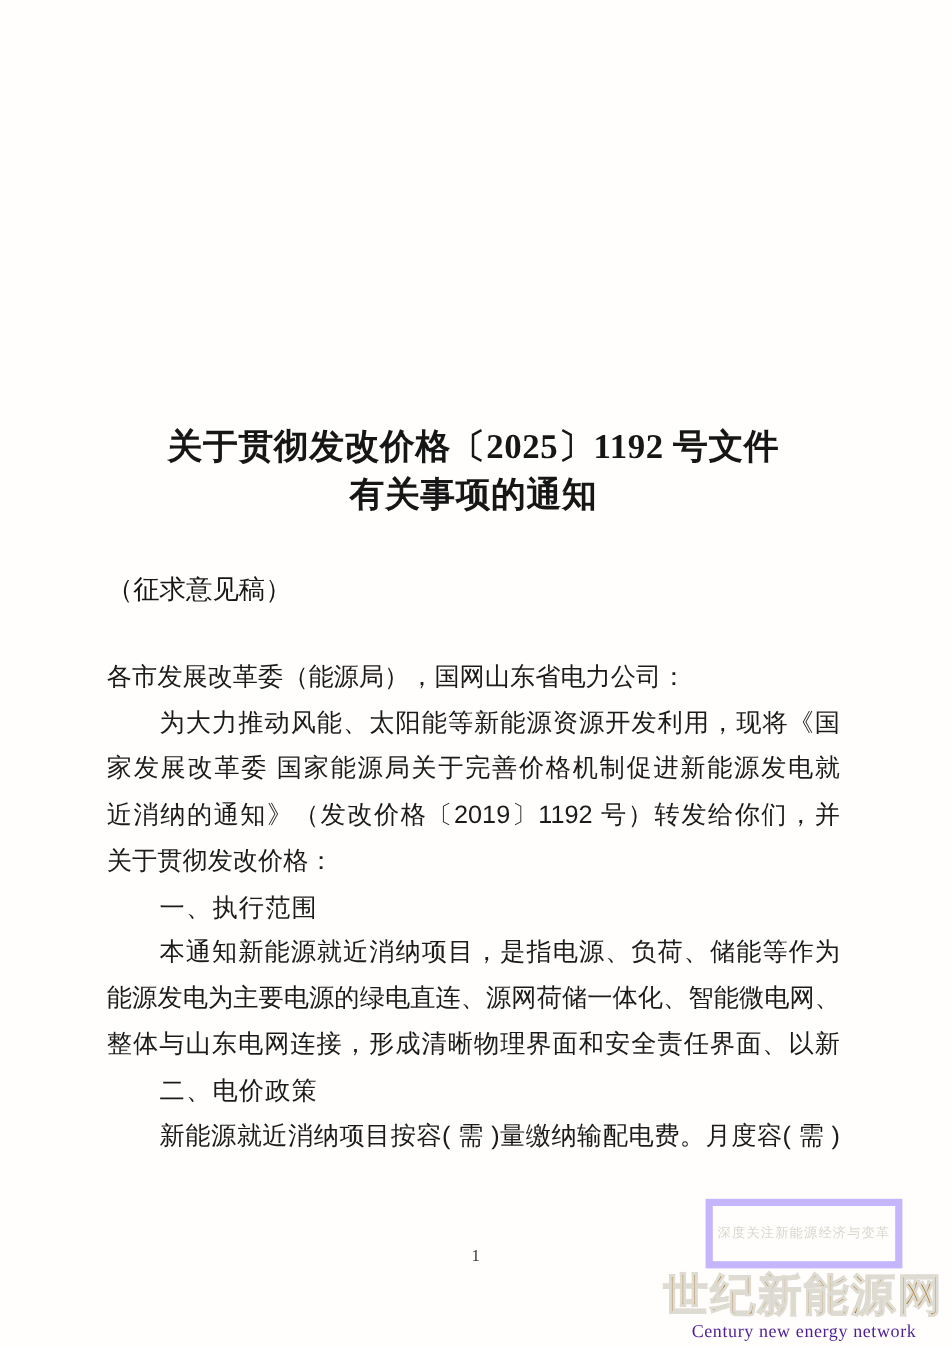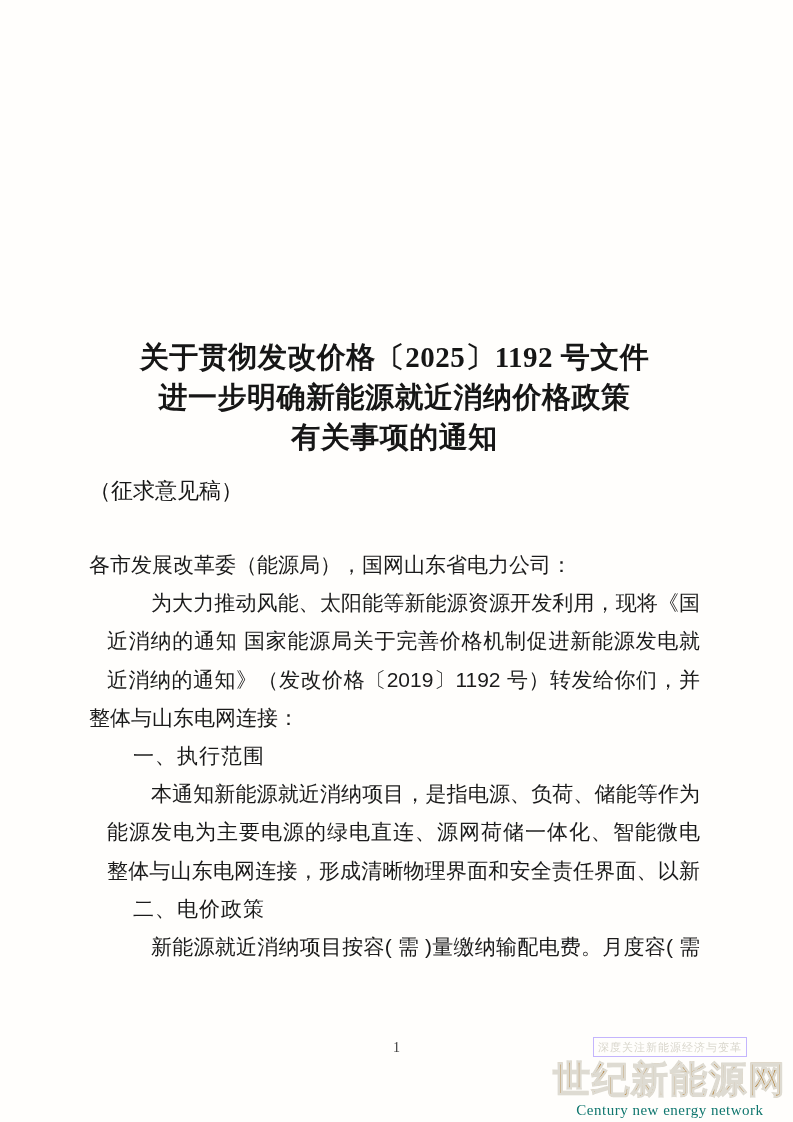--- a/index.html
+++ b/index.html
@@ -10,21 +10,21 @@
   .page {
     position: relative;
     width: 793px; height: 1122px;
     overflow: hidden;
     background: #fffefc;
   }
 
   
   .doc-title {
     position: absolute;
-    top: 337px; left: 89px; width: 611px;
+    top: 353px; left: 89px; width: 611px;
     text-align: center;
     font-family: "Liberation Serif", serif;
     font-weight: 600;
     color: #161616;
   }
   .title-line {
     font-size: 29px;
     line-height: 40px;
     letter-spacing: 0.5px;
   }
@@ -49,21 +49,20 @@
     line-height: 38.2px;
     height: 38.2px;
     overflow: hidden;
     text-align: left;
     white-space: nowrap;
   }
   .doc-body .line.justify {
     text-align: justify;
     text-align-last: justify;
     white-space: normal;
-    margin-left: 18px;
   }
   .doc-body .line.indent { text-indent: 44px; }
   .doc-body .line.heading {
     font-family: "Liberation Serif", serif;
     letter-spacing: 1px;
   }
 
   
   .footer {
     position: absolute;
@@ -82,61 +81,60 @@
     right: 2px; bottom: 3px;
     width: 242px;
     text-align: center;
     user-select: none;
   }
   .wm-slogan {
     display: inline-block;
     font-size: 11px;
     line-height: 14px;
     letter-spacing: 1px;
-    padding: 2px 4px;
-    border: 1px solid #c4b5fd;
+    padding: 16px 4px;
+    border: 6px solid #c4b5fd;
     color: #d9d6cc;
     margin-bottom: 1px;
   }
   .wm-name {
     font-size: 37px;
     line-height: 44px;
     font-weight: 700;
     letter-spacing: 2px;
     color: #a16207;
     -webkit-text-stroke: 1.2px #dedbd2;
     text-shadow: 0 0 1px #e6e3db;
   }
   .wm-english {
     font-family: "Liberation Serif", serif;
     font-size: 15px;
     line-height: 17px;
     letter-spacing: 0.5px;
-    color: #0f766e;
+    color: #4c1d95;
   }
 </style>
 </head>
 <body>
 
 <div class="page" style="background: rgb(255, 254, 252);">
 
   <div class="doc-title">
     <div class="title-line">关于贯彻发改价格〔2025〕1192 号文件</div>
-    <div class="title-line">进一步明确新能源就近消纳价格政策</div>
     <div class="title-line">有关事项的通知</div>
   </div>
 
   <div class="doc-subtitle">（征求意见稿）</div>
 
   <div class="doc-body" style="color: rgb(27, 27, 27);">
       <div class="line">各市发展改革委（能源局），国网山东省电力公司：</div>
       <div class="line indent justify">为大力推动风能、太阳能等新能源资源开发利用，现将《国</div>
-      <div class="line justify">近消纳的通知 国家能源局关于完善价格机制促进新能源发电就</div>
+      <div class="line justify">家发展改革委 国家能源局关于完善价格机制促进新能源发电就</div>
       <div class="line justify">近消纳的通知》（发改价格〔2019〕1192 号）转发给你们，并</div>
-      <div class="line">整体与山东电网连接：</div>
+      <div class="line">关于贯彻发改价格：</div>
       <div class="line indent heading">一、执行范围</div>
       <div class="line indent justify">本通知新能源就近消纳项目，是指电源、负荷、储能等作为</div>
       <div class="line justify">能源发电为主要电源的绿电直连、源网荷储一体化、智能微电网、</div>
       <div class="line justify">整体与山东电网连接，形成清晰物理界面和安全责任界面、以新</div>
       <div class="line indent heading">二、电价政策</div>
       <div class="line indent justify">新能源就近消纳项目按容( 需 )量缴纳输配电费。月度容( 需 )</div>
     </div>
 
   <div class="footer">
     <span class="page-number">1</span>

